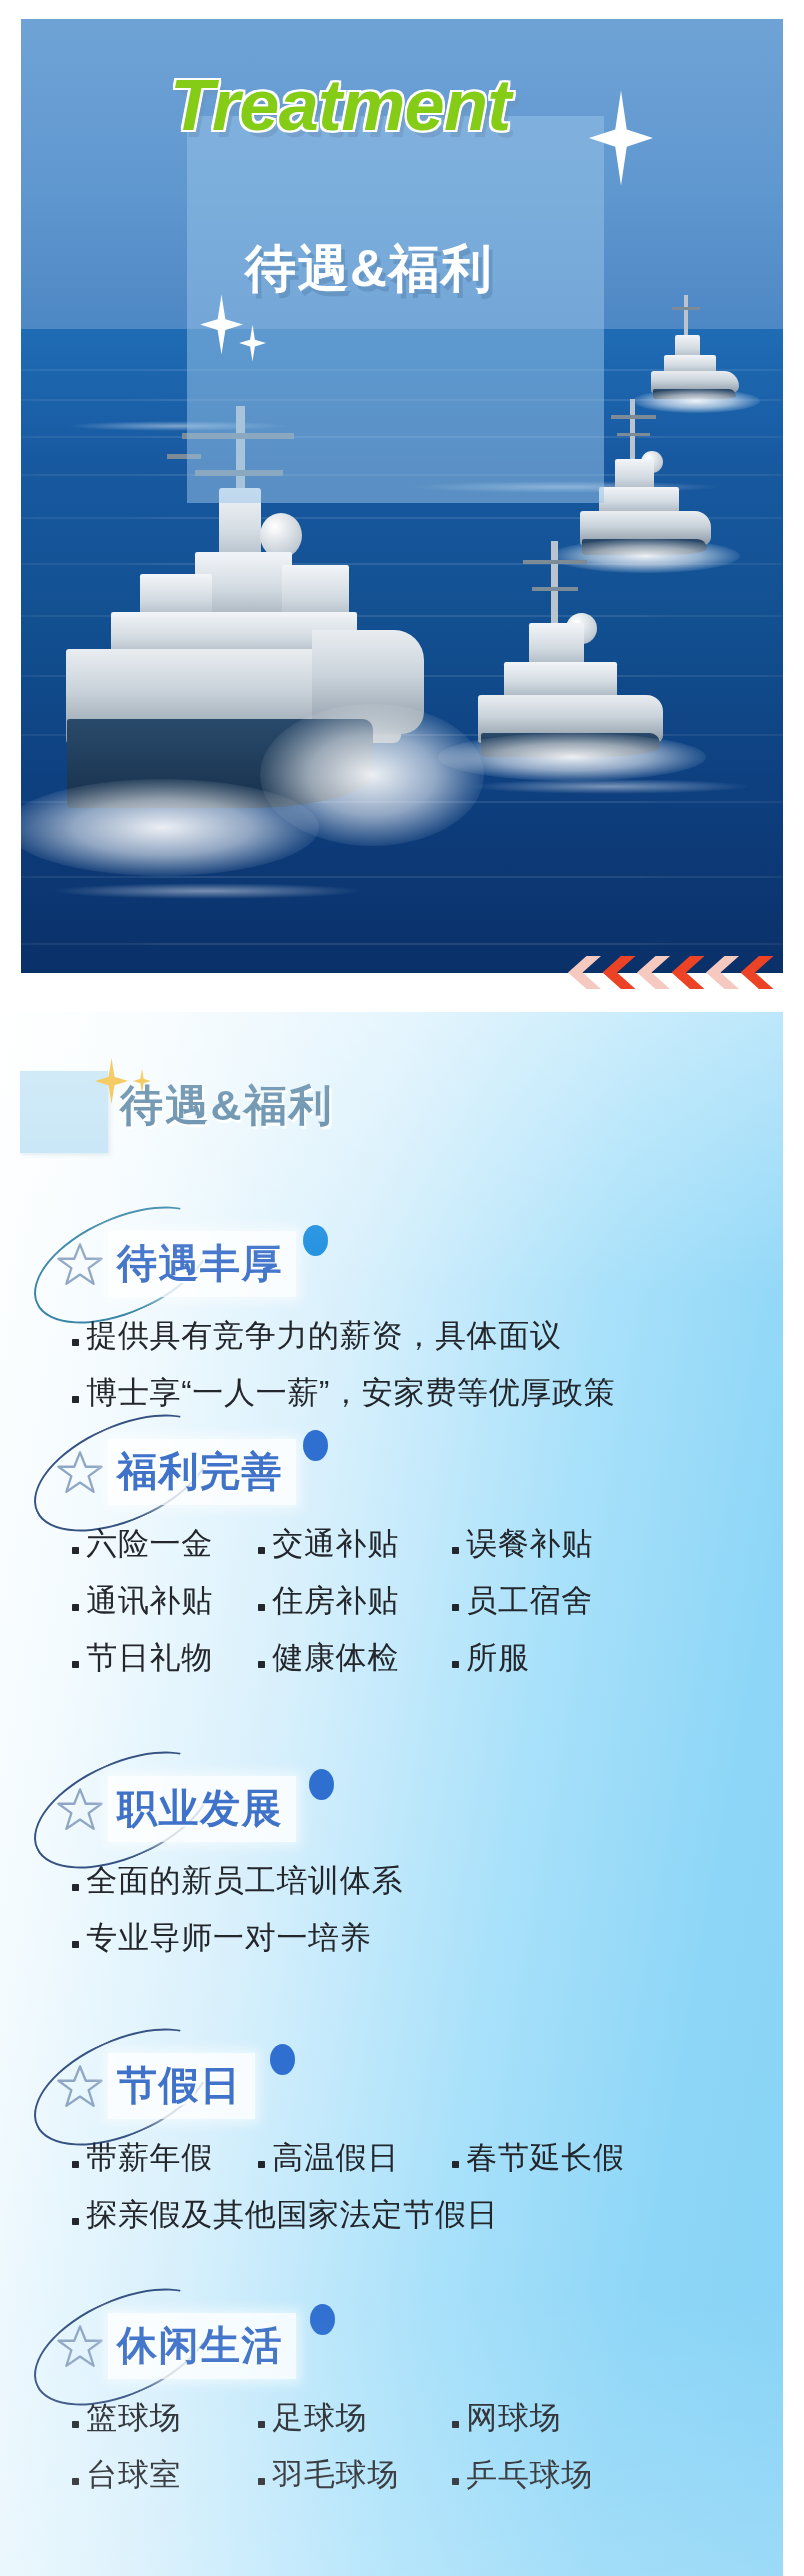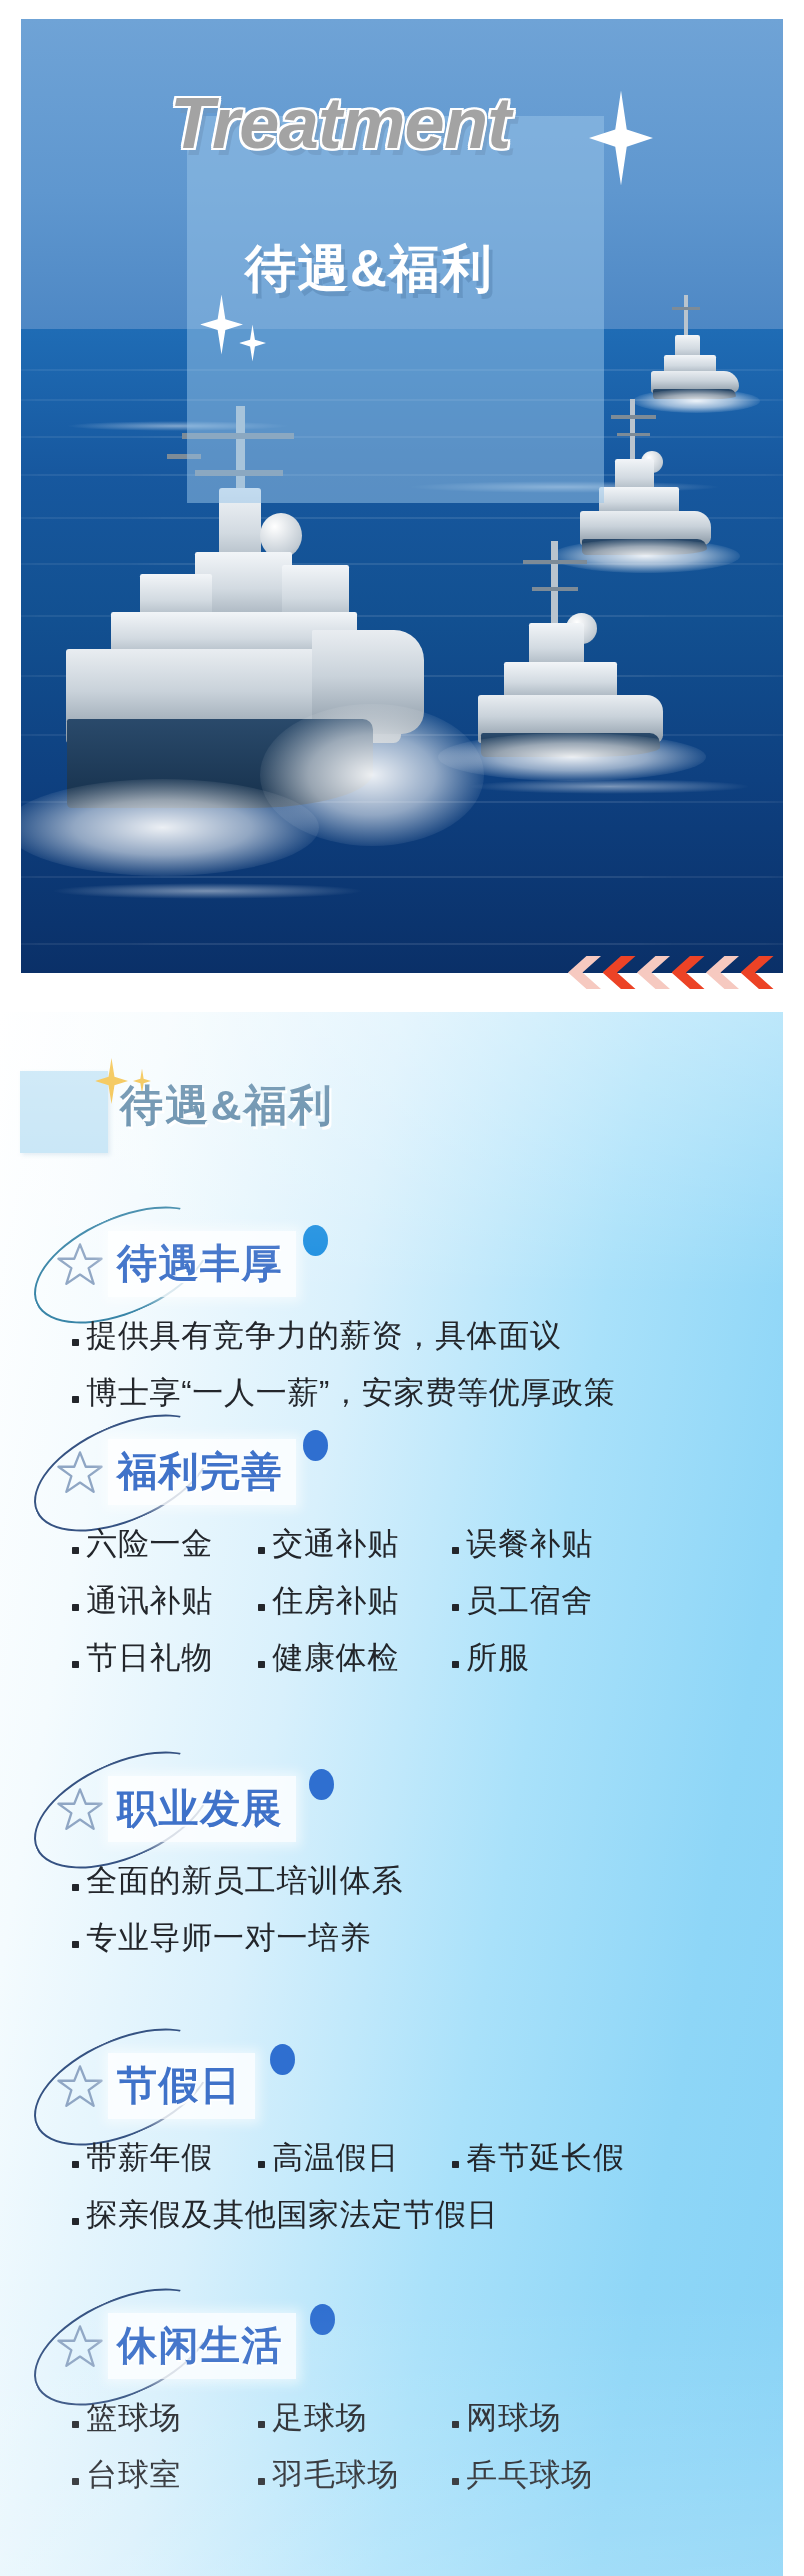--- a/index.html
+++ b/index.html
@@ -57,24 +57,24 @@
     background:radial-gradient(ellipse at center,rgba(255,255,255,.92) 0%,rgba(255,255,255,.55) 40%,rgba(255,255,255,0) 75%);
     border-radius:50%;
   }
 
   
   .title-plate{
     position:absolute;left:166px;top:97px;width:417px;height:387px;
     background:rgba(152,196,232,.52);
   }
   .hero-en{
-    position:absolute;left:149px;top:68px;width:522px;
+    position:absolute;left:149px;top:50px;width:522px;
     font-size:72px;font-weight:bold;font-style:italic;letter-spacing:-0.7px;
     line-height:1;
-    color:#a3a3a3;
+    color:#84cc16;
     text-shadow:
       -2.2px -2.2px 0 #ffffff, 2.2px -2.2px 0 #ffffff, -2.2px 2.2px 0 #ffffff, 2.2px 2.2px 0 #ffffff,
       0 -2.2px 0 #ffffff, 0 2.2px 0 #ffffff, -2.2px 0 0 #ffffff, 2.2px 0 0 #ffffff,
       5.2px 6.7px 0 rgba(110,150,190,.55);
     white-space:nowrap;
   }
   .hero-cn{
     position:absolute;left:224px;top:216px;width:417px;
     font-size:51px;font-weight:bold;color:#ffffff;letter-spacing:1.5px;
     text-shadow:3.7px 4.5px 0 rgba(90,135,180,.55);

